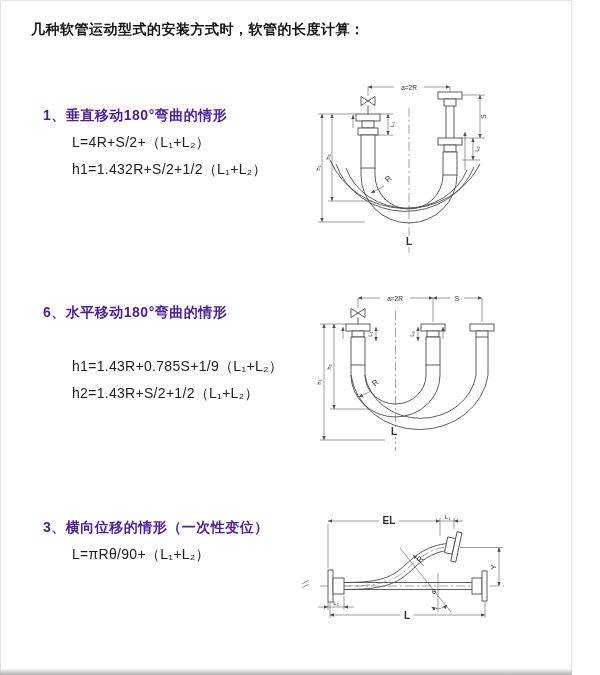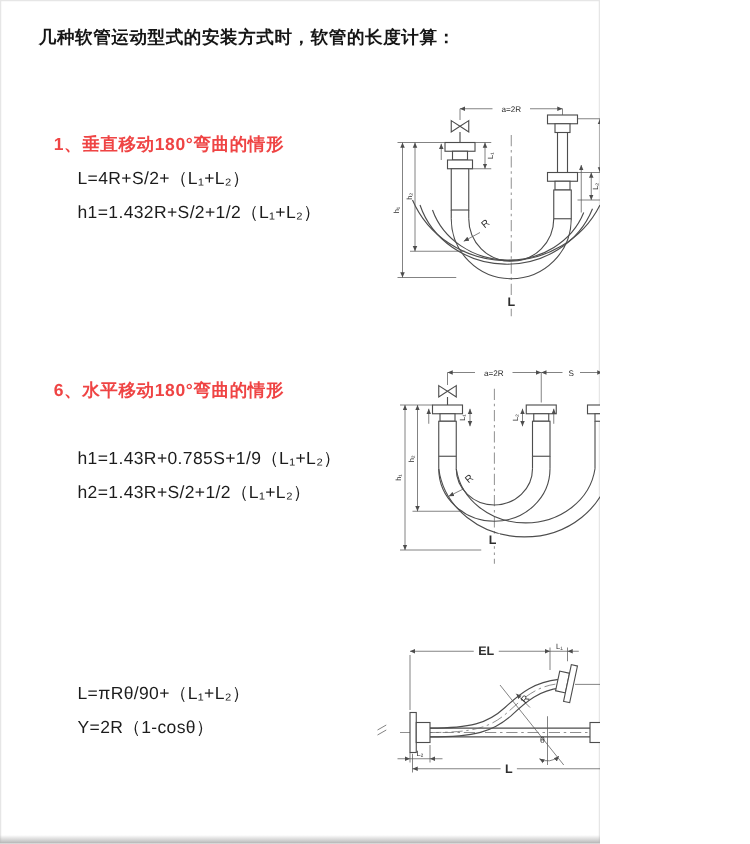--- a/index.html
+++ b/index.html
@@ -1,20 +1,20 @@
 <!DOCTYPE html>
 <html><head>
 <meta charset="utf-8">
 <style>
   html,body{margin:0;padding:0;background:#ffffff;}
-  .page{position:relative;width:480px;height:675px;background:#fff;overflow:hidden;
+  .page{position:relative;width:572px;height:675px;background:#fff;overflow:hidden;
         font-family:"Liberation Sans","DejaVu Sans",sans-serif;box-shadow:inset 0 0 0 1px #e6e6e6;}
   .doc-title{position:absolute;left:31px;top:21px;font-size:14px;font-weight:700;color:#151515;letter-spacing:.5px;white-space:nowrap;}
-  .sec-heading{position:absolute;left:43px;font-size:14px;font-weight:700;color:#ef4444;letter-spacing:.5px;white-space:nowrap;}
-  .formula{position:absolute;left:62px;font-size:14px;font-weight:400;color:#1c1c1c;letter-spacing:.3px;white-space:nowrap;}
+  .sec-heading{position:absolute;left:43px;font-size:14px;font-weight:700;color:#4c1d95;letter-spacing:.5px;white-space:nowrap;}
+  .formula{position:absolute;left:72px;font-size:14px;font-weight:400;color:#1c1c1c;letter-spacing:.3px;white-space:nowrap;}
   svg{position:absolute;}
   svg text{fill:#2e2e2e;font-family:"Liberation Sans","DejaVu Sans",sans-serif;}
   .ln{stroke:#4d4d4d;stroke-width:.9;fill:none;}
   .fit{stroke:#4d4d4d;stroke-width:.9;fill:#ffffff;}
   .dim{stroke:#5a5a5a;stroke-width:.6;fill:none;}
   .cl{stroke:#6a6a6a;stroke-width:.6;fill:none;stroke-dasharray:9 3 2 3;}
   .bg{fill:#ffffff;}
   .scan-bottom{position:absolute;left:0;right:0;bottom:0;height:7px;
         background:linear-gradient(to bottom, rgba(255,255,255,0), #b3b3b3);}
 </style>
@@ -26,22 +26,22 @@
   <div class="doc-title">几种软管运动型式的安装方式时，软管的长度计算：</div>
 
   <div class="sec-heading" style="top:107px">1、垂直移动180°弯曲的情形</div>
   <div class="formula" style="top:134px">L=4R+S/2+（L₁+L₂）</div>
   <div class="formula" style="top:161px">h1=1.432R+S/2+1/2（L₁+L₂）</div>
 
   <div class="sec-heading" style="top:304px">6、水平移动180°弯曲的情形</div>
   <div class="formula" style="top:358px">h1=1.43R+0.785S+1/9（L₁+L₂）</div>
   <div class="formula" style="top:385px">h2=1.43R+S/2+1/2（L₁+L₂）</div>
 
+  <div class="sec-heading" style="top:519px">3、横向位移的情形（一次性变位）</div>
   <div class="formula" style="top:546px">L=πRθ/90+（L₁+L₂）</div>
-  <div class="formula" style="top:573px">Y=2R（1-cosθ）</div>
 
   <svg style="left:310px;top:70px" width="280" height="190" viewBox="0 0 280 190">
     <defs>
       <marker id="d1a" viewBox="0 0 8 8" markerWidth="8" markerHeight="8" refX="7" refY="4" orient="auto-start-reverse">
         <path d="M0 1 L7 4 L0 7 Z" fill="#4d4d4d"></path>
       </marker>
       <pattern id="d1br" width="3.4" height="3.4" patternUnits="userSpaceOnUse" patternTransform="rotate(45)">
         <line x1="0" y1="0" x2="0" y2="3.4" stroke="#8c8c8c" stroke-width=".8"></line>
         <line x1="0" y1="0" x2="3.4" y2="0" stroke="#8c8c8c" stroke-width=".8"></line>
       </pattern>

